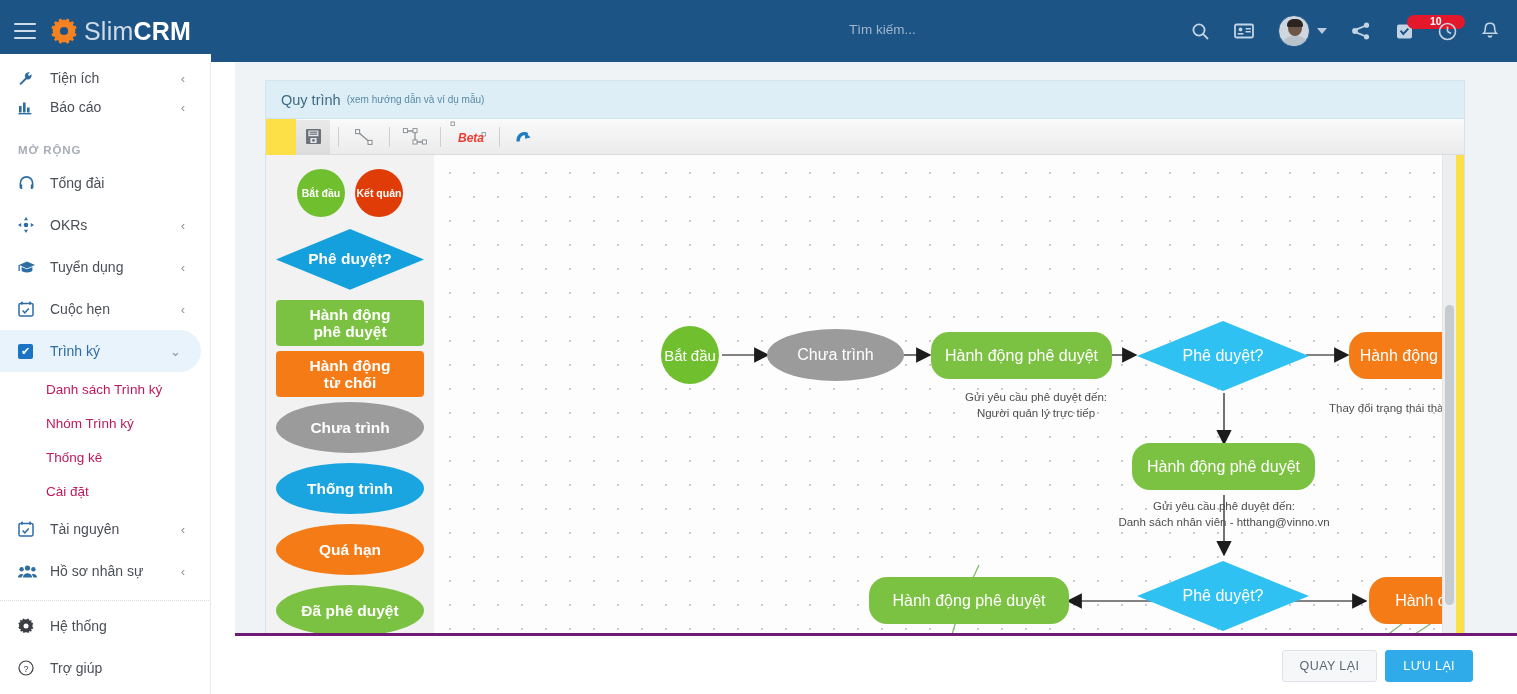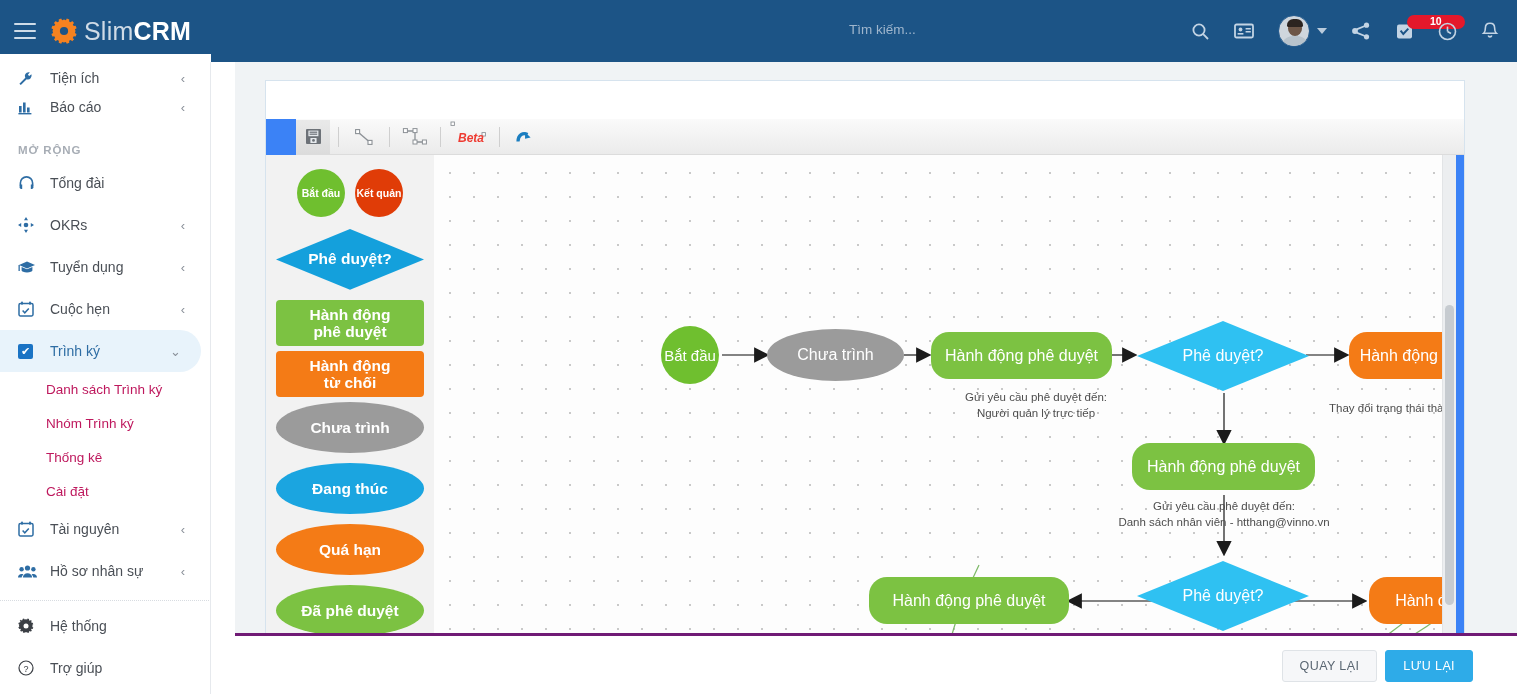--- a/index.html
+++ b/index.html
@@ -106,21 +106,21 @@
   }
   #card-header {
     height: 38px; background: #ddeef6; border-bottom: 1px solid #cfe3ee;
     display: flex; align-items: center; padding-left: 15px;
   }
   #card-title { font-size: 14.5px; color: #3d6a86; }
   #card-sub { font-size: 10px; color: #5a8aa6; margin-left: 6px; }
 
   #editor {
     position: absolute; left: 0; top: 38px; width: 1198px; height: 527px;
-    background: #3b82f6; overflow: hidden;
+    background: #fde047; overflow: hidden;
   }
   #toolbar {
     position: absolute; left: 30px; top: 0; width: 1168px; height: 36px;
     background: linear-gradient(#fafafa, #ebebeb);
     border-bottom: 1px solid #dcdcdc;
     display: flex; align-items: center;
   }
   .tb-btn {
     width: 34px; height: 34px; display: flex; align-items: center; justify-content: center;
     cursor: pointer;
@@ -433,20 +433,24 @@
     <span class="lb">Trợ giúp</span>
   </div>
 </div>
 
 <div id="sidebar-gap"></div>
 <div id="sidebar-divider"></div>
 
 <div id="main">
   <div id="card">
 
+    <div id="card-header">
+      <span id="card-title">Quy trình</span>
+      <span id="card-sub">(xem hướng dẫn và ví dụ mẫu)</span>
+    </div>
 
     <div id="editor">
 
       <div id="toolbar">
         <div class="tb-btn first">
           <svg width="17" height="17" viewBox="0 0 17 17">
             <rect x="1" y="1" width="15" height="15" rx="1" fill="#6d7278"></rect>
             <rect x="3.4" y="2.6" width="10" height="5.6" fill="#e6eaee"></rect>
             <rect x="4.6" y="3.6" width="7.6" height="1.2" fill="#6d7278"></rect>
             <rect x="4.6" y="5.6" width="7.6" height="1.2" fill="#6d7278"></rect>
@@ -507,21 +511,21 @@
           <span>phê duyệt</span>
         </div>
         <div class="pal-rect" style="background:#f47b16;">
           <span>Hành động</span>
           <span>từ chối</span>
         </div>
         <div class="pal-ellipse" style="background:#9b9b9b;">
           <span>Chưa trình</span>
         </div>
         <div class="pal-ellipse" style="background:#1ba5e0;">
-          <span>Đang thúc</span>
+          <span>Thống trình</span>
         </div>
         <div class="pal-ellipse" style="background:#f47b16;">
           <span>Quá hạn</span>
         </div>
         <div class="pal-ellipse" style="background:#7cc242;">
           <span>Đã phê duyệt</span>
         </div>
       </div>
 
       <div id="canvas">

